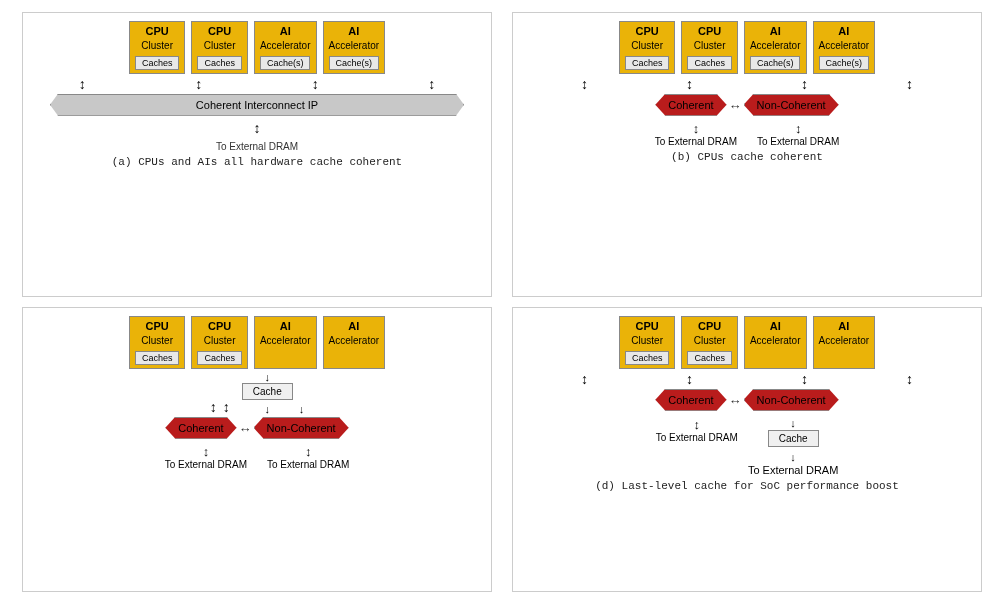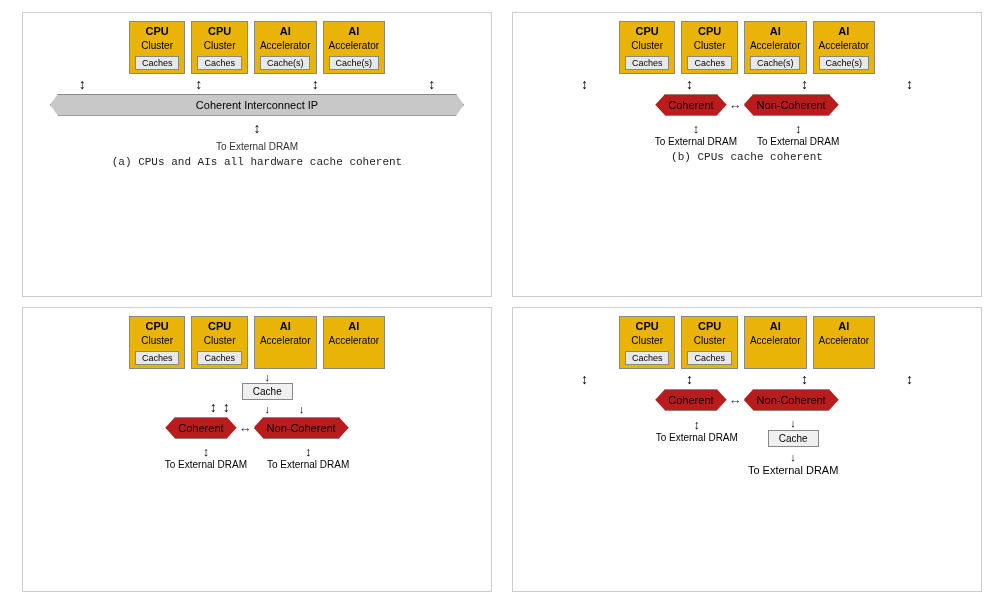--- a/index.html
+++ b/index.html
@@ -370,15 +370,16 @@
         </div>
 
         <div style="display:flex; flex-direction:column; align-items:center; gap:1px;">
           <span style="font-size:11px;">↓</span>
           <div class="mid-cache">Cache</div>
           <span style="font-size:11px;">↓</span>
           <span>To External DRAM</span>
         </div>
       </div>
     </div>
+    <div class="diagram-caption">(d) Last-level cache for SoC performance boost</div>
   </div>
 
 </div>
 
 </body></html>

